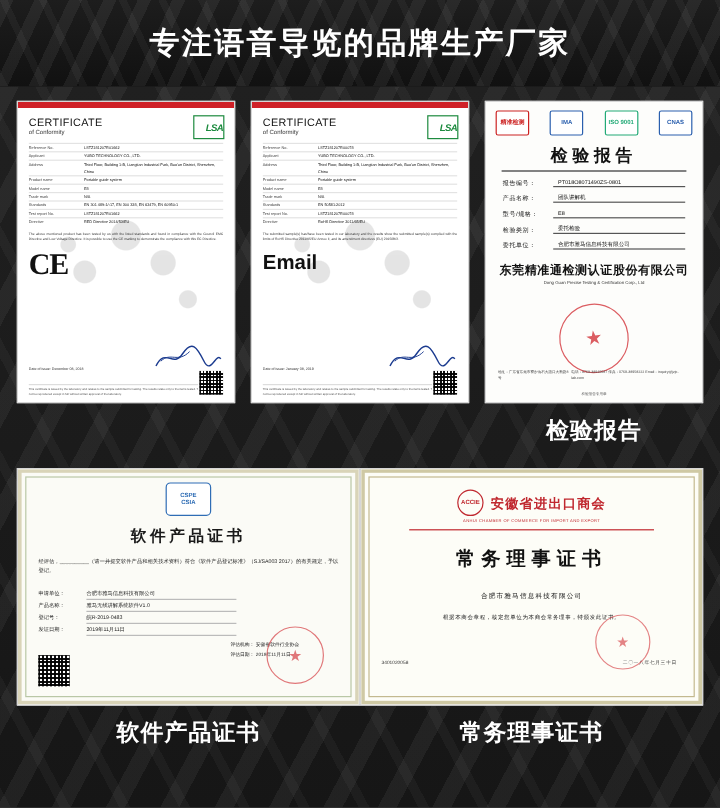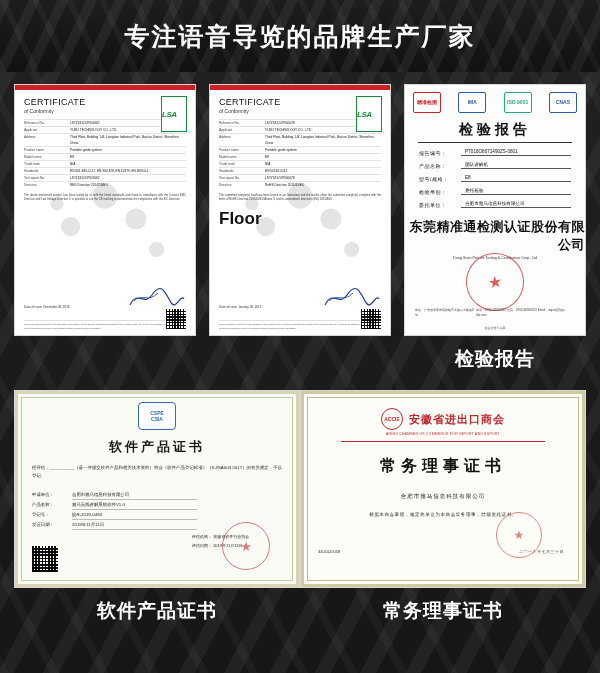--- a/index.html
+++ b/index.html
@@ -130,26 +130,26 @@
     font-size: 5px;
     color: #333;
     margin-top: 1px;
     margin-bottom: 5px;
   }
   .gen-cert .lsa-badge {
     position: absolute;
     right: 8px;
     top: 6px;
     width: 26px;
-    height: 36px;
+    height: 20px;
     border: 1.5px solid #1d8b3f;
     box-sizing: border-box;
     display: flex;
     align-items: center;
-    justify-content: flex-start;
+    justify-content: flex-end;
     background: #fff;
   }
   .gen-cert .lsa-badge span {
     font-size: 8px;
     font-weight: bold;
     color: #1d8b3f;
     font-style: italic;
     letter-spacing: -.5px;
   }
   .kv {
@@ -286,23 +286,23 @@
   }
   .rfield .rk { width: 42px; letter-spacing: .5px; }
   .rfield .rv {
     flex: 1;
     border-bottom: .6px solid #555;
     padding-left: 4px;
     padding-bottom: 1px;
     font-size: 4.6px;
   }
   .report .issuer {
-    text-align: right;
+    text-align: center;
     margin-top: 10px;
-    font-size: 13px;
+    font-size: 10px;
     font-weight: bold;
     color: #111;
     letter-spacing: .5px;
   }
   .report .issuer-en {
     text-align: center;
     font-size: 3.6px;
     color: #333;
     margin-top: 2px;
     line-height: 5px;
@@ -611,20 +611,21 @@
                 <div class="kv">
                   <div class="k">Test report No.</div>
                   <div class="v">LSTZ181207R01662</div>
                 </div>
                 <div class="kv">
                   <div class="k">Directive</div>
                   <div class="v">RED Directive 2014/53/EU</div>
                 </div>
 
                 <div class="para">The above mentioned product has been tested by us with the listed standards and found in compliance with the Council EMC Directive and Low Voltage Directive. It is possible to use the CE marking to demonstrate the compliance with this EC Directive.</div>
+                <div class="bigmark">CE</div>
               </div>
 
               <div class="sign-row">
                 <div>
                   <span>Date of issue:</span>
                   <span>December 08, 2018</span>
                 </div>
                 <div class="sign-scribble">
                   <svg viewBox="0 0 58 22" preserveAspectRatio="none">
                     <path d="M2 18 C10 2, 16 20, 24 8 S36 2, 42 14 S52 6, 56 12" fill="none" stroke="#1b3b8f" stroke-width="1.2"></path>
@@ -682,21 +683,21 @@
                 <div class="kv">
                   <div class="k">Test report No.</div>
                   <div class="v">LSTZ181207R00078</div>
                 </div>
                 <div class="kv">
                   <div class="k">Directive</div>
                   <div class="v">RoHS Directive 2011/65/EU</div>
                 </div>
 
                 <div class="para">The submitted sample(s) has/have been tested in our laboratory and the results show the submitted sample(s) complied with the limits of RoHS Directive 2011/65/EU Annex II, and its amendment directives (EU) 2015/863.</div>
-                <div class="rohs-mark">Floor</div>
+                <div class="rohs-mark">Email</div>
               </div>
 
               <div class="sign-row">
                 <div>
                   <span>Date of issue:</span>
                   <span>January 08, 2019</span>
                 </div>
                 <div class="sign-scribble">
                   <svg viewBox="0 0 58 22" preserveAspectRatio="none">
                     <path d="M2 18 C10 2, 16 20, 24 8 S36 2, 42 14 S52 6, 56 12" fill="none" stroke="#1b3b8f" stroke-width="1.2"></path>

